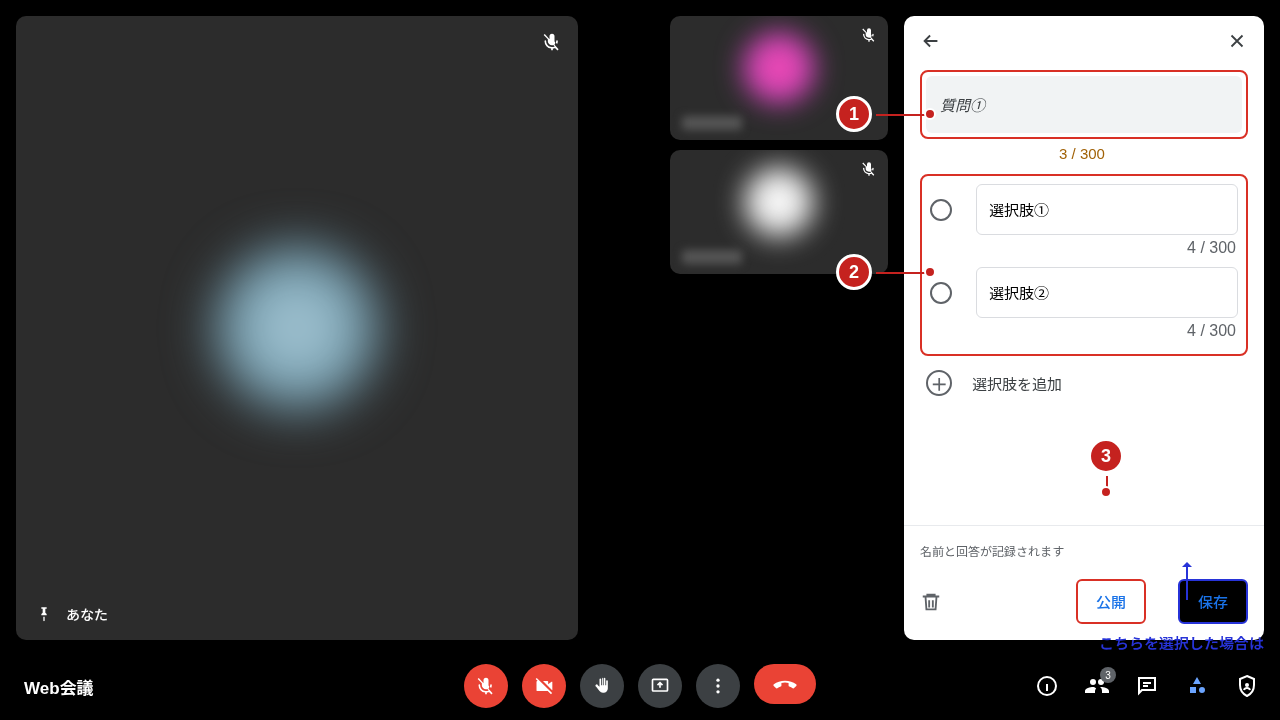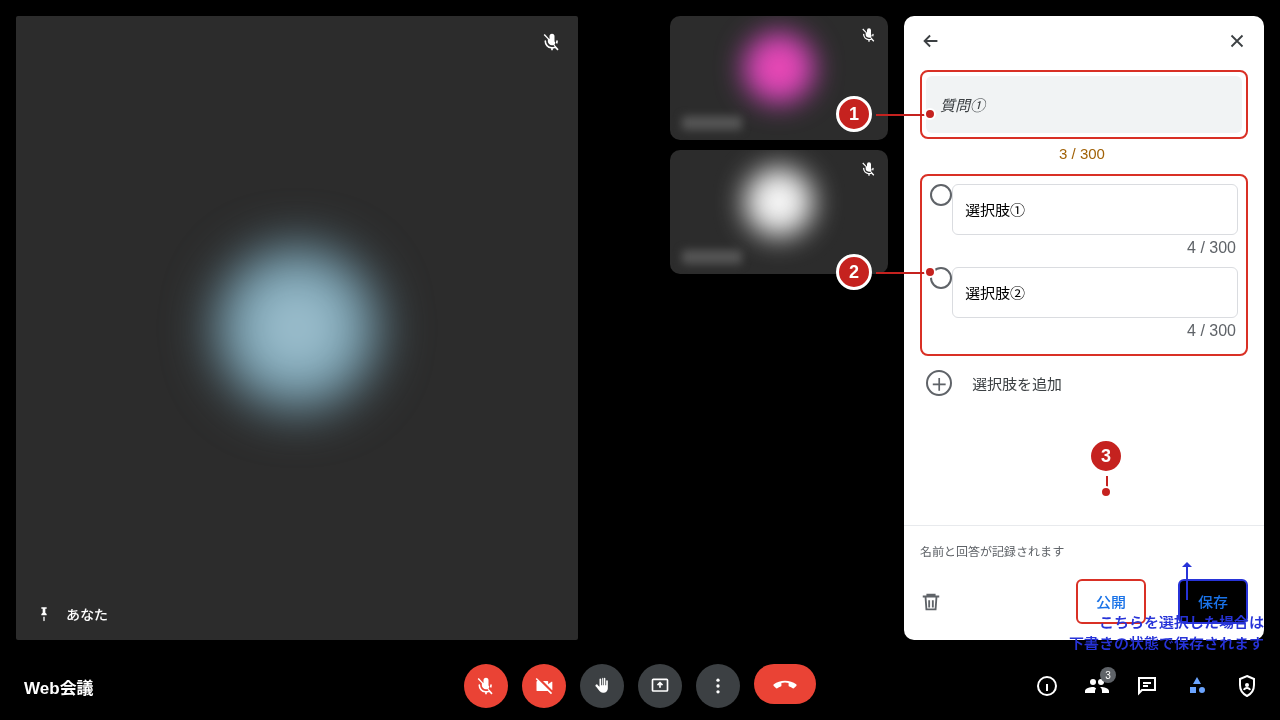--- a/index.html
+++ b/index.html
@@ -10,21 +10,21 @@
     position: relative;
     overflow: hidden;
   }
 
   
   .main-video {
     position: absolute;
     left: 16px; top: 16px;
     width: 562px; height: 624px;
     background: #2c2c2c;
-    border-radius: 2px;
+    border-radius: 10px;
     overflow: hidden;
     display: flex;
     align-items: center;
     justify-content: center;
   }
   .main-avatar-blur {
     width: 170px; height: 170px;
     background: radial-gradient(circle at 50% 50%, #a8c6d4 0%, #8bb2c2 40%, #5a7d8c 70%, transparent 100%);
     border-radius: 50%;
     filter: blur(24px);
@@ -118,21 +118,21 @@
     text-align:center; font-size:15px; color:#a16207;
     margin: 6px 4px 12px 0;
   }
 
   .options-box {
     border: 2px solid #d93025;
     border-radius: 8px;
     padding: 8px 8px 4px;
   }
   .option-row {
-    display:flex; align-items:flex-start; gap:0;
+    display:flex; align-items:center; gap:24px;
     margin-bottom:2px;
   }
   .radio-circle {
     width:22px; height:22px; border-radius:50%;
     border:2px solid #5f6368; flex:none;
   }
   .option-input {
     flex:1;
     border:1px solid #dadce0; border-radius:6px;
     padding: 16px 12px;
@@ -440,14 +440,13 @@
 <div class="lead-line" style="left:876px; top:272px; width:50px;"></div>
 <div class="lead-dot" style="left:924px; top:266px;"></div>
 
 <div class="callout" style="left:1088px; top:438px;">3</div>
 <div class="lead-dot" style="left:1100px; top:486px;"></div>
 <div class="lead-line" style="left:1106px; top:476px; width:2px; height:14px;"></div>
 
 <div class="blue-arrow" style="left:1186px; top:564px; height:36px;"></div>
 <div class="blue-note">
   <div>こちらを選択した場合は</div>
-  <div>下書きの状態で保存されます</div>
 </div>
 
 </body></html>

